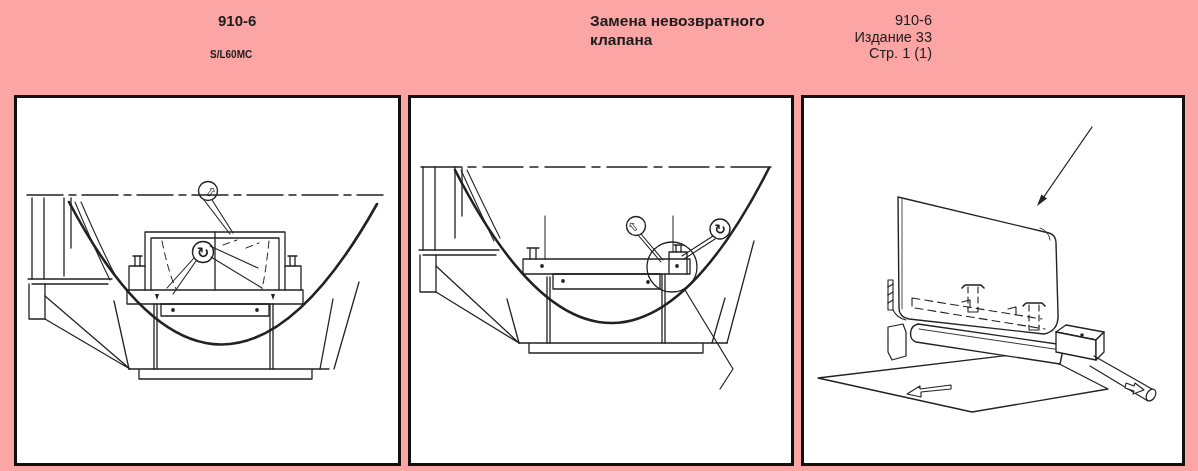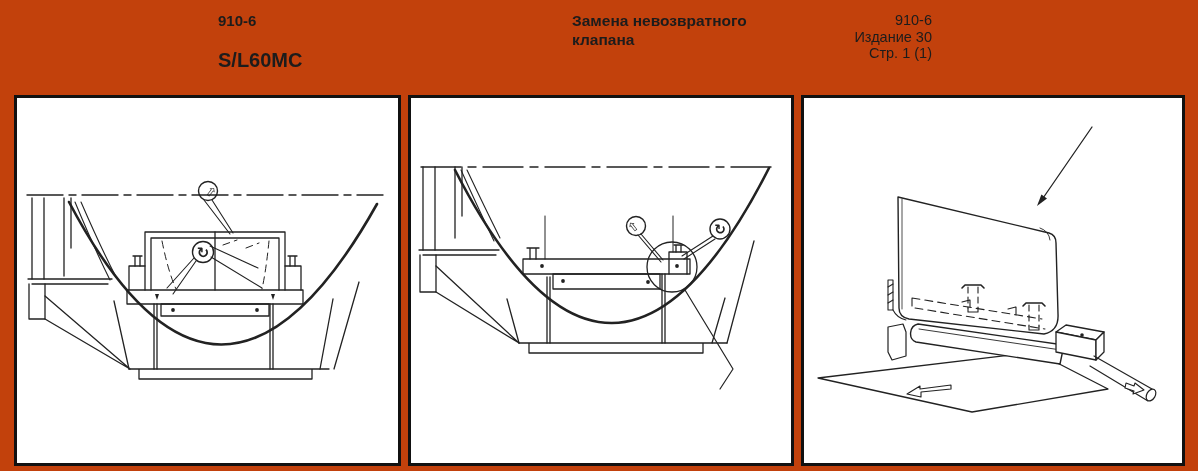--- a/index.html
+++ b/index.html
@@ -1,23 +1,23 @@
 <!DOCTYPE html>
 <html><head>
 <meta charset="utf-8">
 <style>
   html,body{margin:0;padding:0;background:#fff;}
-  .page{position:relative;width:1198px;height:471px;background:#c2410c;overflow:hidden;
+  .page{position:relative;width:1198px;height:471px;background:#fca5a5;overflow:hidden;
         font-family:"Liberation Sans",sans-serif;color:#1c1c1c;}
   .abs{position:absolute;}
   .hdr-num{left:218px;top:12px;font-size:15px;font-weight:bold;}
-  .hdr-model{left:218px;top:49px;font-size:20px;font-weight:bold;}
+  .hdr-model{left:210px;top:49px;font-size:10px;font-weight:bold;}
   .logo{left:437px;top:11px;width:104px;height:68px;}
   .logo svg{display:block;width:100%;height:100%;}
-  .title{left:572px;top:11px;width:212px;font-size:15.5px;font-weight:bold;line-height:19px;}
+  .title{left:590px;top:11px;width:212px;font-size:15.5px;font-weight:bold;line-height:19px;}
   .pageinfo{left:798px;top:12px;width:134px;text-align:right;font-size:14.5px;line-height:16.5px;}
   .panel{position:absolute;top:95px;height:365px;border:3px solid #111;background:#fff;}
   .panel svg{display:block;width:100%;height:100%;}
   .p1{left:14px;width:381px;}
   .p2{left:408px;width:380px;}
   .p3{left:801px;width:378px;}
   .ink{stroke:#222;fill:none;stroke-linecap:round;stroke-linejoin:round;}
   .wfill{fill:#fff;stroke:#222;stroke-linejoin:round;}
   .glyph{font-family:"DejaVu Sans",sans-serif;fill:#222;text-anchor:middle;}
 </style>
@@ -27,21 +27,21 @@
 <div class="page">
 
   <div class="abs hdr-num">910-6</div>
   <div class="abs hdr-model">S/L60MC</div>
 
 
   <div class="abs title">Замена невозвратного клапана</div>
 
   <div class="abs pageinfo">
     <div>910-6</div>
-    <div>Издание 30</div>
+    <div>Издание 33</div>
     <div>Стр. 1 (1)</div>
   </div>
 
   <figure class="panel p1" style="margin:0">
     <svg viewBox="0 0 381 365">
       <g class="ink" stroke-width="1.3">
         <line x1="10" y1="97" x2="366" y2="97" stroke-width="1.4" stroke-dasharray="36 6 7 6"></line>
         <path d="M52,104 Q202,388 360,106" stroke-width="2.6"></path>
         <path d="M58,104 Q78,152 93,182" stroke-width="1.1"></path>
         <path d="M64,104 Q84,150 99,179" stroke-width="1.1"></path>

